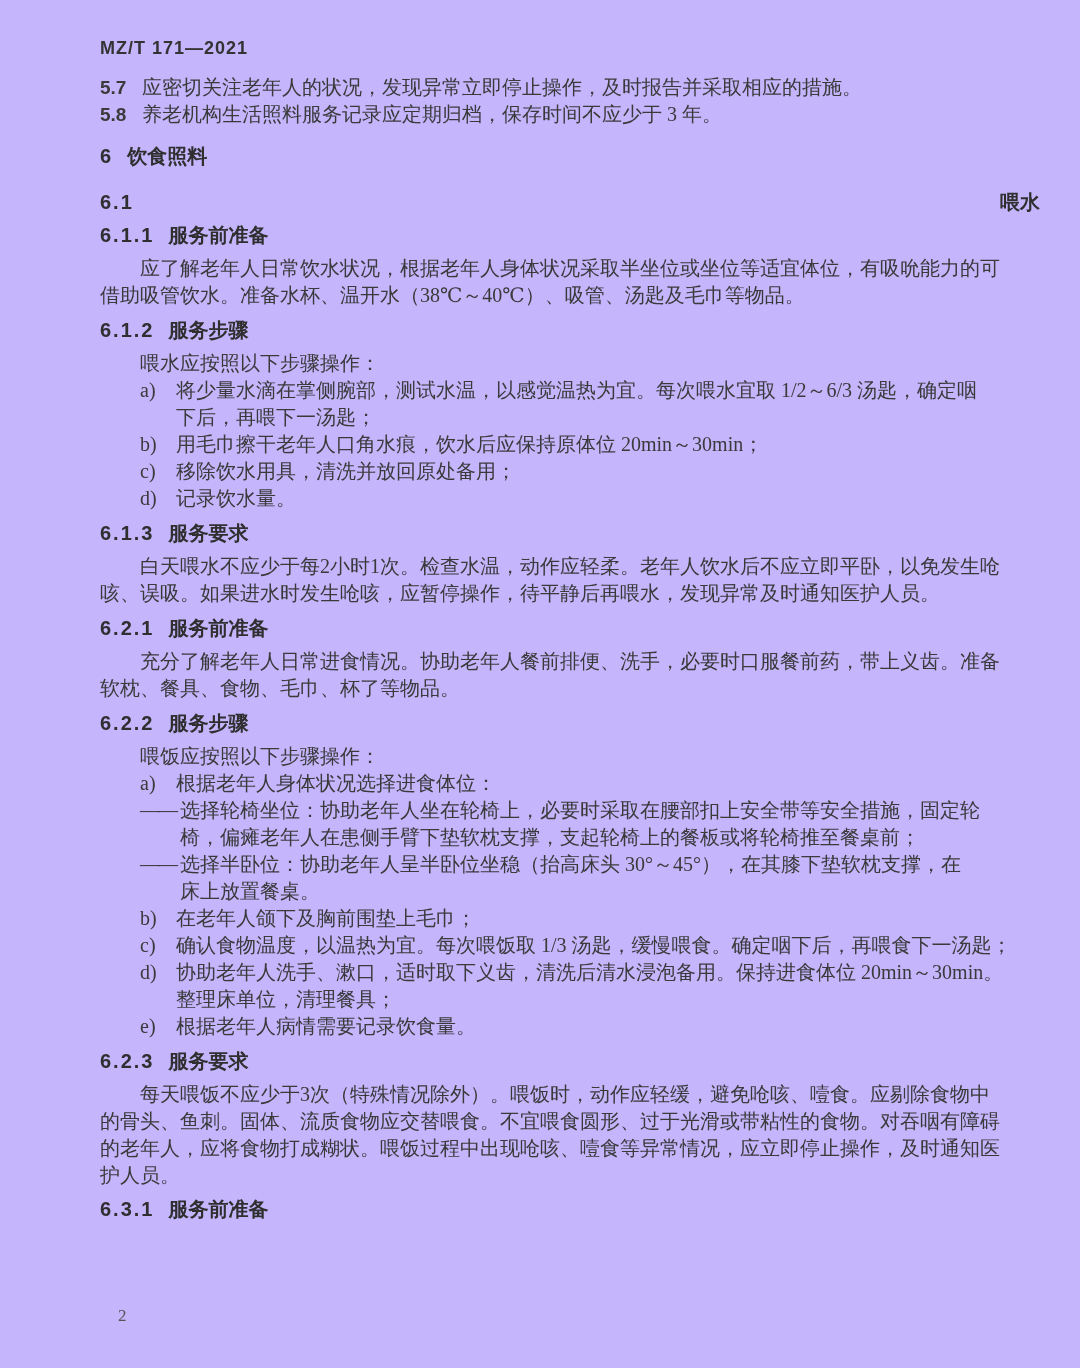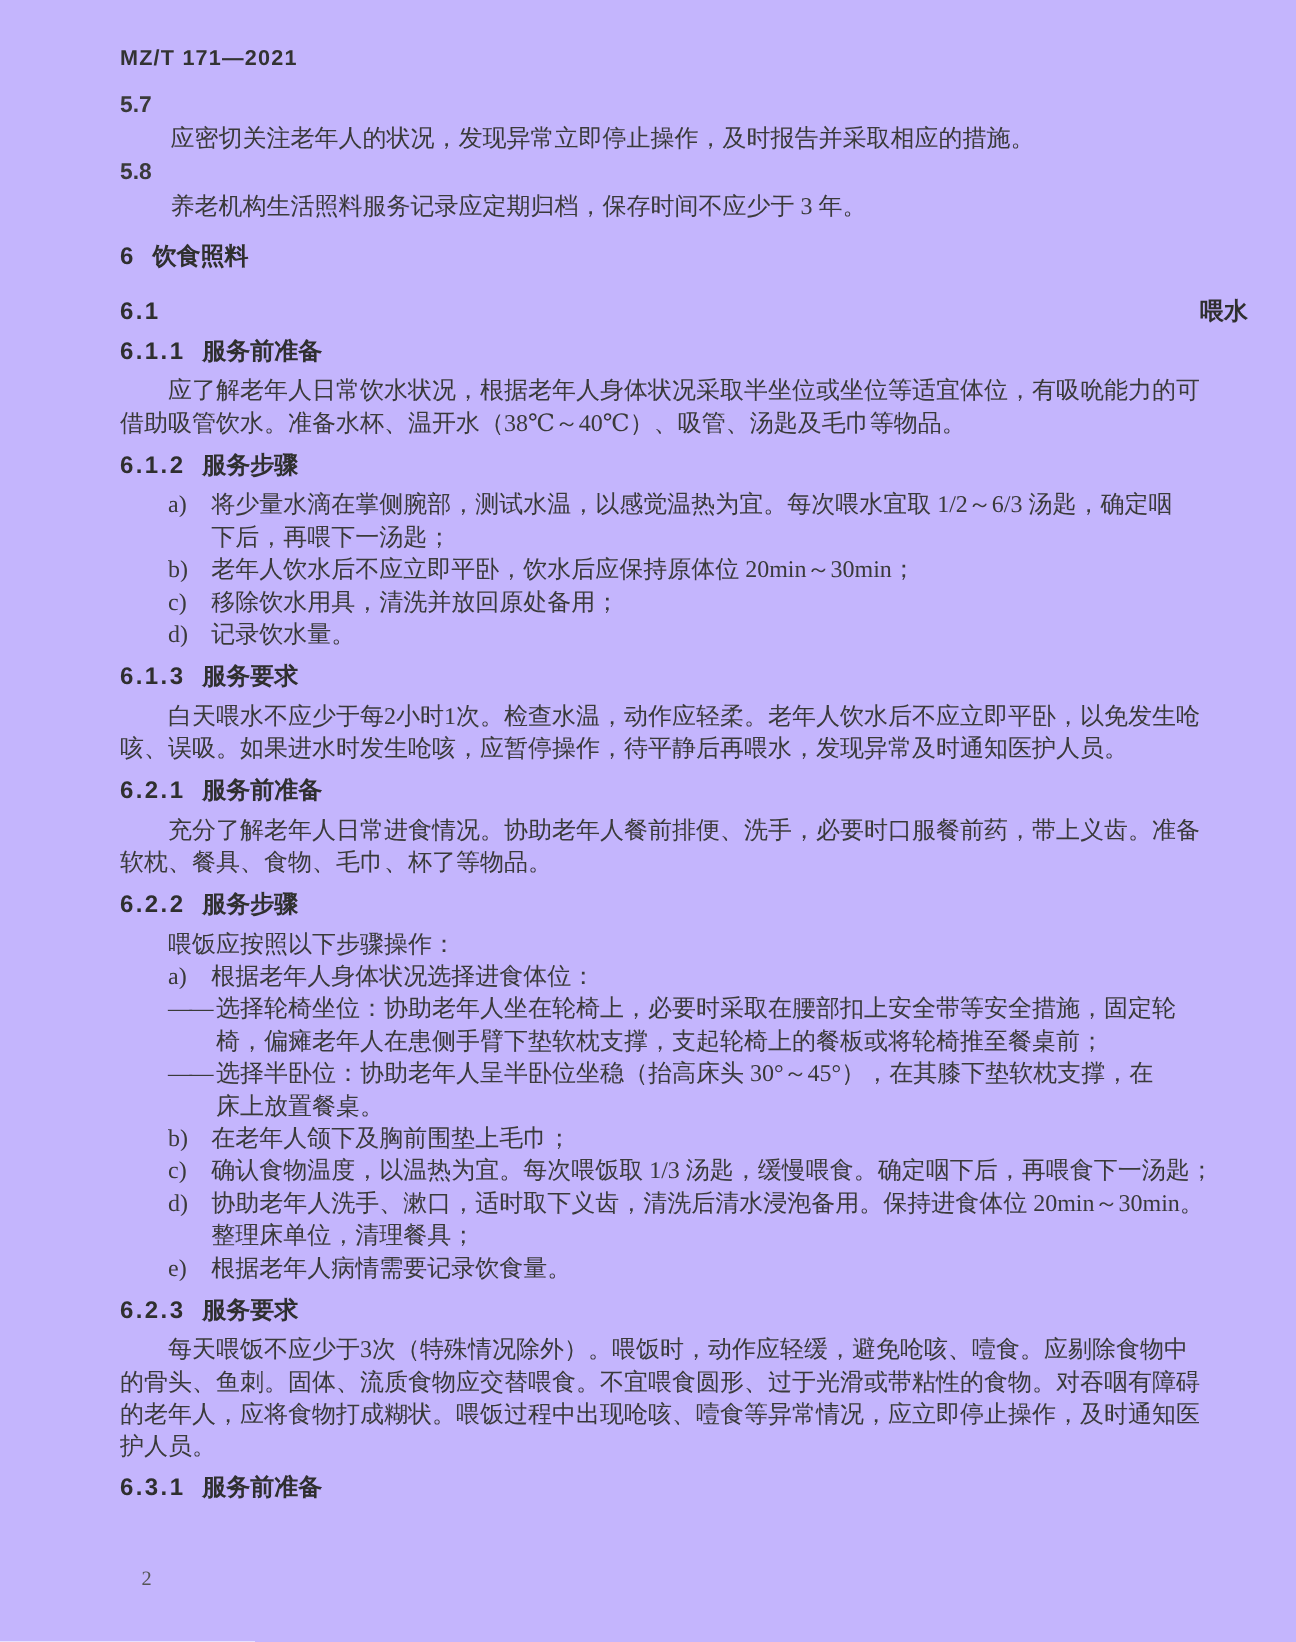--- a/index.html
+++ b/index.html
@@ -36,21 +36,21 @@
   
   .clause { display: flex; justify-content: space-between; }
   .clause.first { margin-top: 14px; }
   .clause-num {
     flex: none;
     width: 42px;
     font-family: "Liberation Sans", "DejaVu Sans", sans-serif;
     font-weight: 600;
     font-size: 19px;
   }
-  .clause-text { flex: 1; white-space: pre-line; margin-top: 29px; }
+  .clause-text { flex: 1; white-space: pre-line; }
   
   .h1, .h2, .h3 {
     display: flex;
     font-family: "Liberation Sans", "DejaVu Sans", sans-serif;
     font-weight: bold;
     font-size: 20px;
     line-height: 24px;
     color: #2f2f2f;
   }
   .h1 { margin-top: 16px; }
@@ -119,29 +119,30 @@
     </div>
 
     <div class="para">应了解老年人日常饮水状况，根据老年人身体状况采取半坐位或坐位等适宜体位，有吸吮能力的可
 借助吸管饮水。准备水杯、温开水（38℃～40℃）、吸管、汤匙及毛巾等物品。</div>
 
     <div class="h3">
       <span class="head-num">6.1.2</span>
       <span>服务步骤</span>
     </div>
 
+    <div class="para">喂水应按照以下步骤操作：</div>
 
     <div class="item">
       <span class="item-marker">a)</span>
       <div class="item-text">将少量水滴在掌侧腕部，测试水温，以感觉温热为宜。每次喂水宜取 1/2～6/3 汤匙，确定咽
 下后，再喂下一汤匙；</div>
     </div>
     <div class="item">
       <span class="item-marker">b)</span>
-      <div class="item-text">老年人饮水后不应立即平卧，饮水后应保持原体位 20min～30min；</div>
+      <div class="item-text">用毛巾擦干老年人口角水痕，饮水后应保持原体位 20min～30min；</div>
     </div>
     <div class="item">
       <span class="item-marker">c)</span>
       <div class="item-text">移除饮水用具，清洗并放回原处备用；</div>
     </div>
     <div class="item">
       <span class="item-marker">d)</span>
       <div class="item-text">记录饮水量。</div>
     </div>
 

